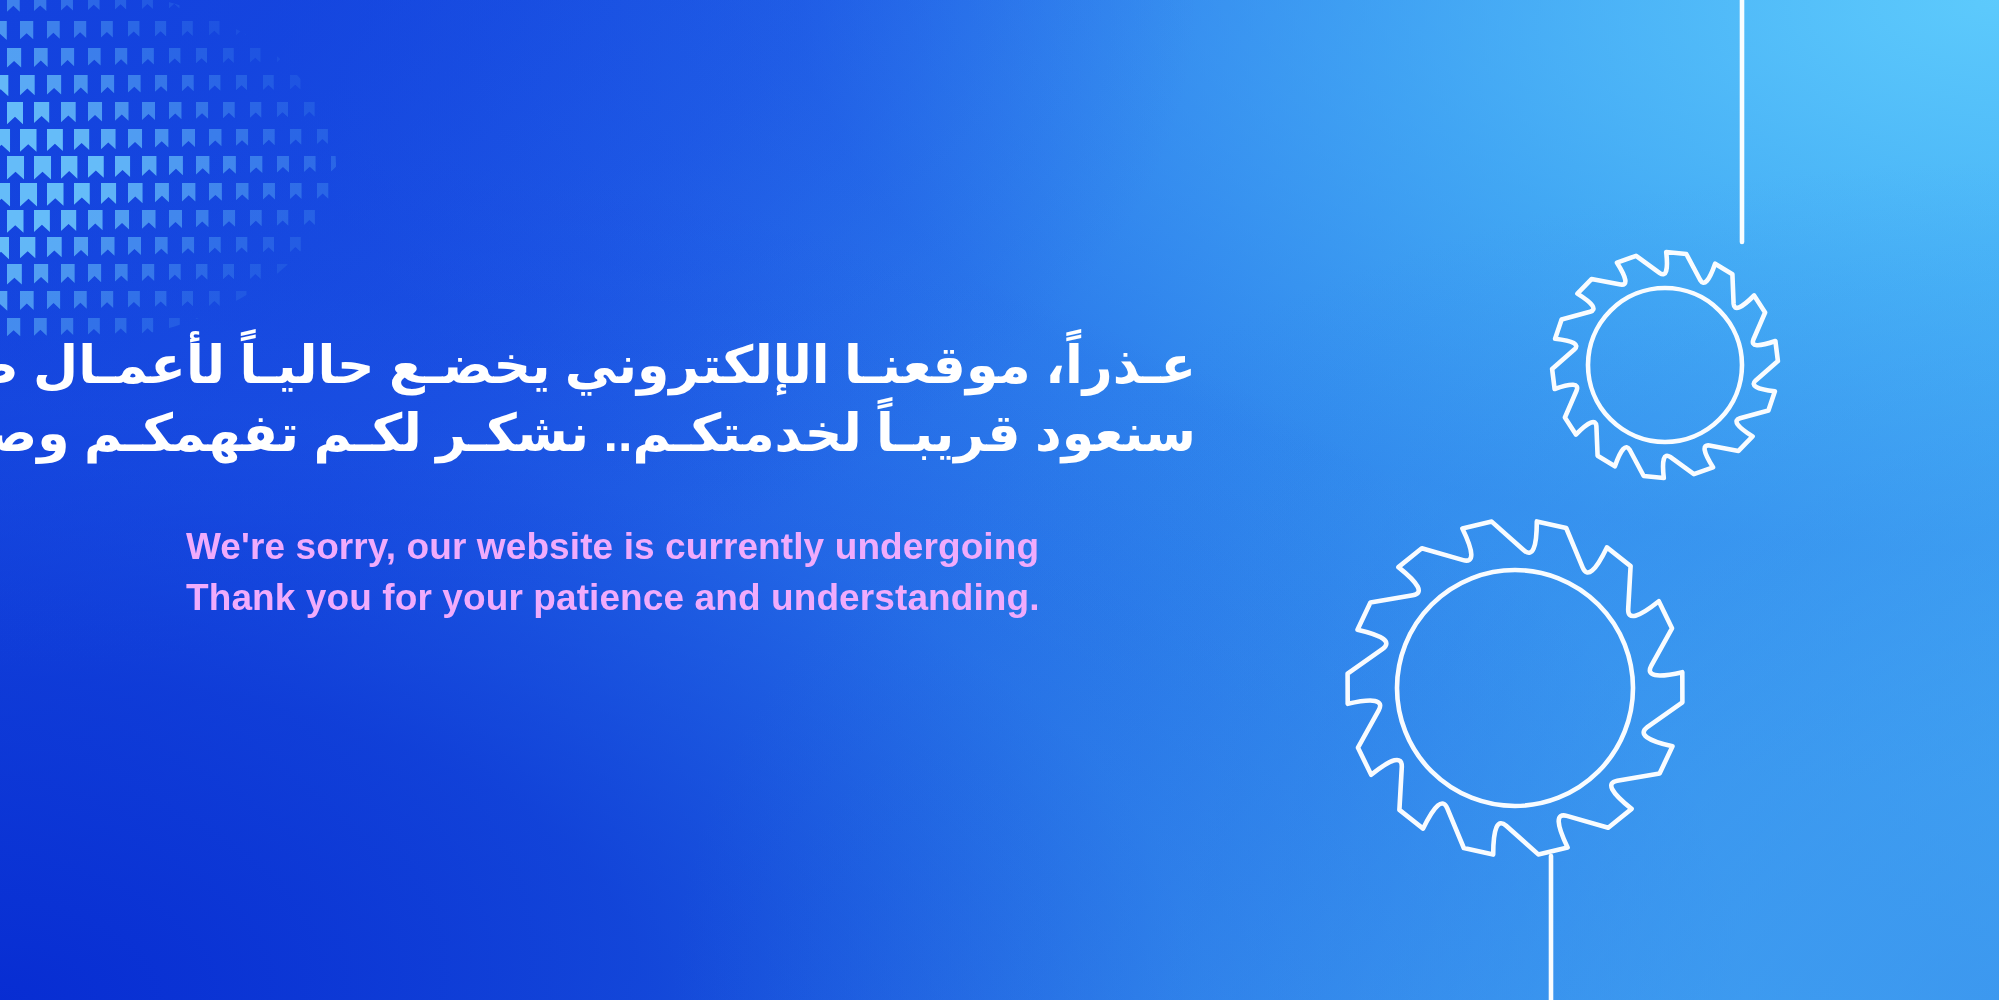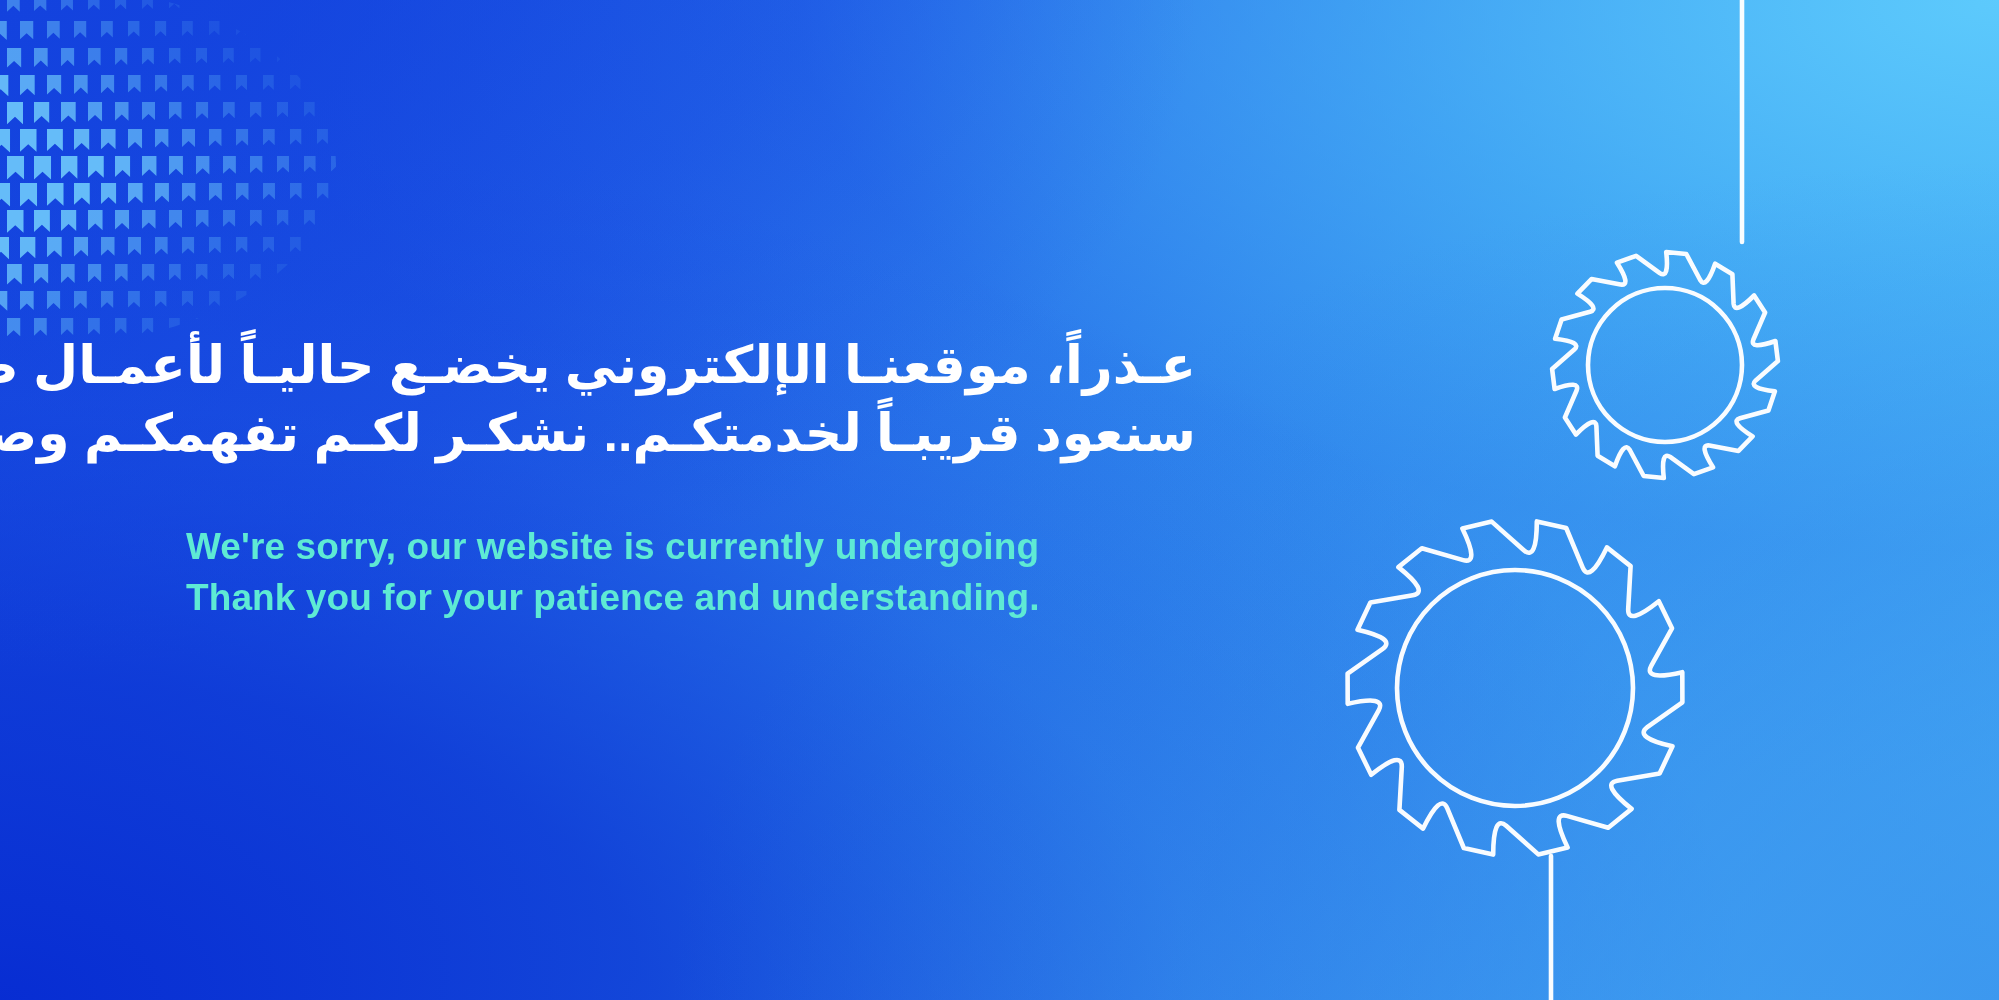--- a/index.html
+++ b/index.html
@@ -71,21 +71,21 @@
     line-height: 1.30;
     font-weight: 600;
     letter-spacing: 0.2px;
     white-space: nowrap;
     text-align: right;
     direction: rtl;
   }
   .gap { height: 54px; }
   .en-block { direction: ltr; text-align: left; }
   .en-line {
-    color: #5eead4;
+    color: #f0abfc;
     font-size: 37px;
     line-height: 1.38;
     font-weight: 700;
     letter-spacing: 0.1px;
     white-space: nowrap;
   }
 </style>
 </head>
 <body>
 

